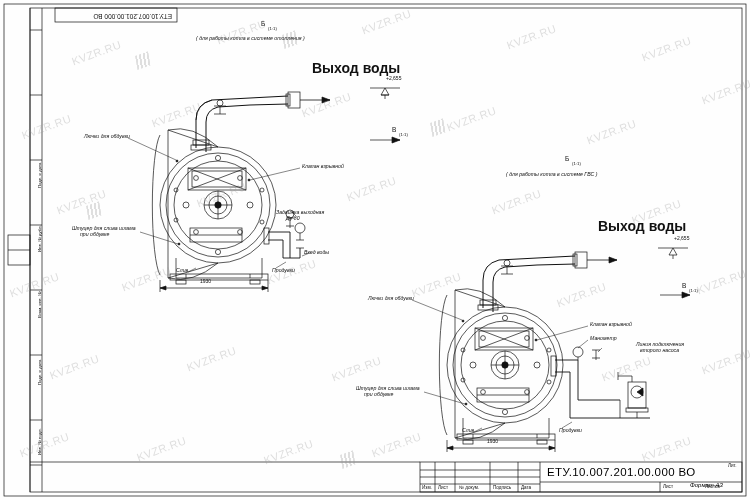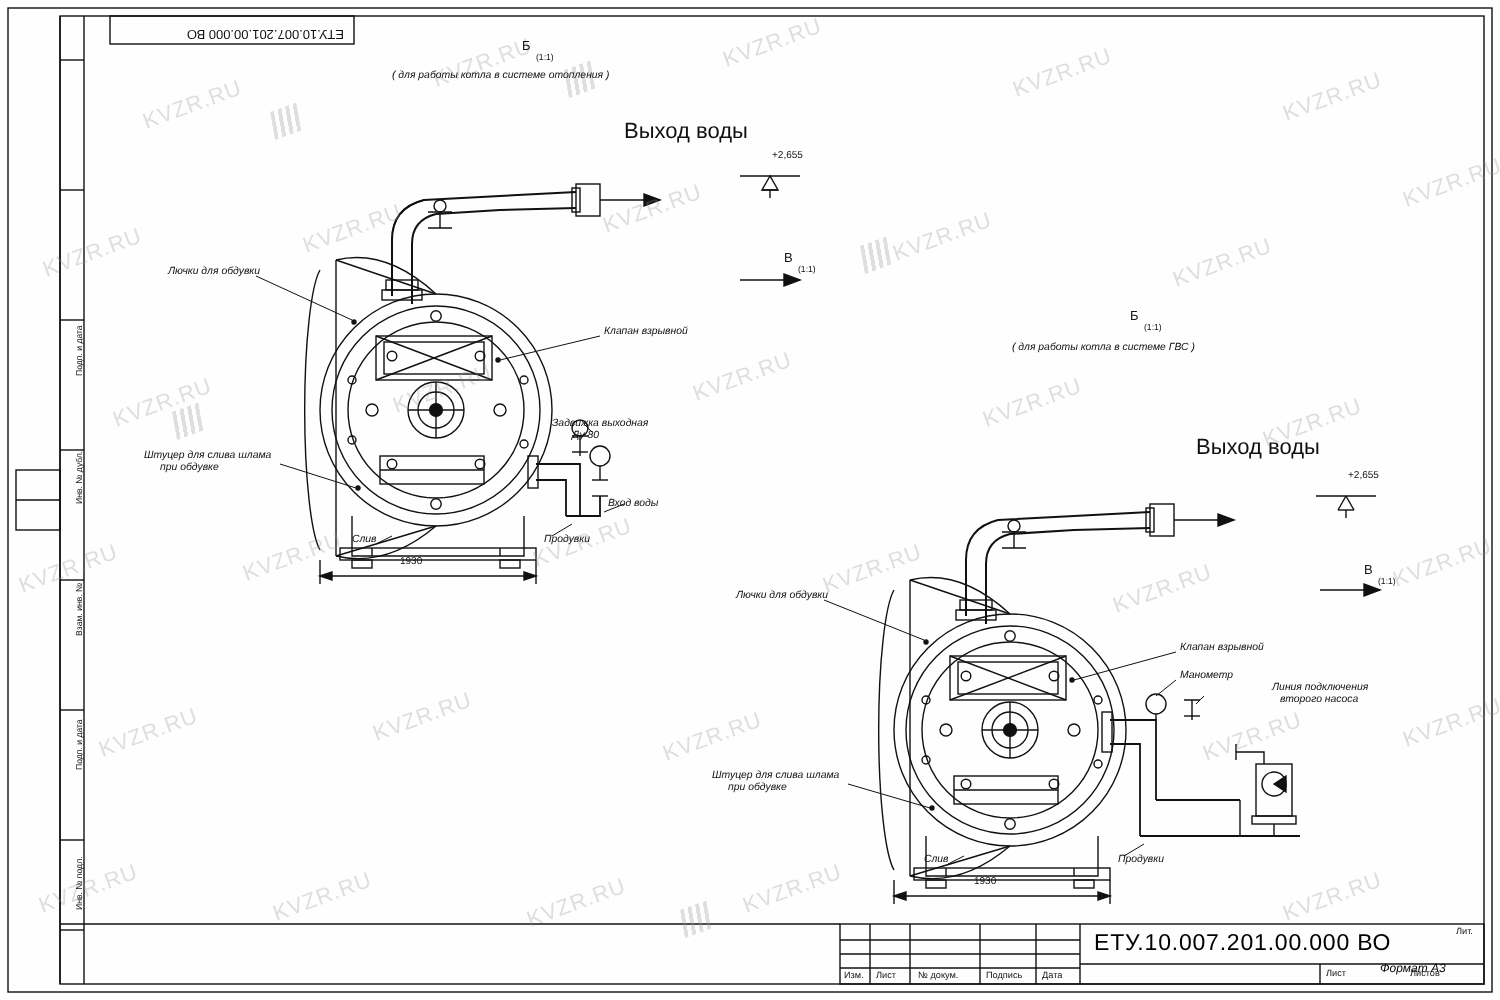--- a/index.html
+++ b/index.html
@@ -51,21 +51,21 @@
   }
   .lbl {
     position: absolute;
     font-size: 5.2px;
     line-height: 1.15;
     color: #111;
     white-space: nowrap;
     font-family: "Liberation Sans", sans-serif;
   }
   .lbl.ital { font-style: italic; }
-  .lbl.big { font-size: 11px; font-weight: normal; }
+  .lbl.big { font-size: 14px; font-weight: bold; }
   .lbl.med { font-size: 6.5px; }
   .lbl.tiny { font-size: 4.3px; }
   .lbl.dim { font-size: 5px; }
   .rot180 { transform: rotate(180deg); transform-origin: left top; }
   .rot90 { transform: rotate(-90deg); transform-origin: left top; }
   .tb-cell {
     position: absolute;
     font-size: 4.6px;
     color: #111;
     white-space: nowrap;

